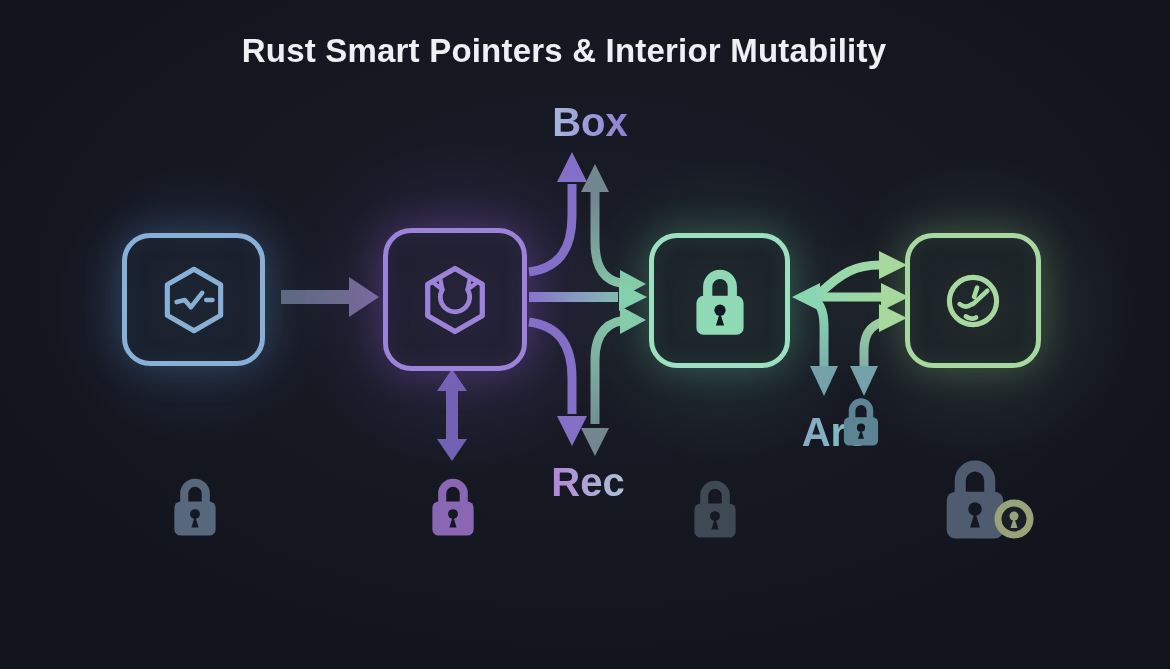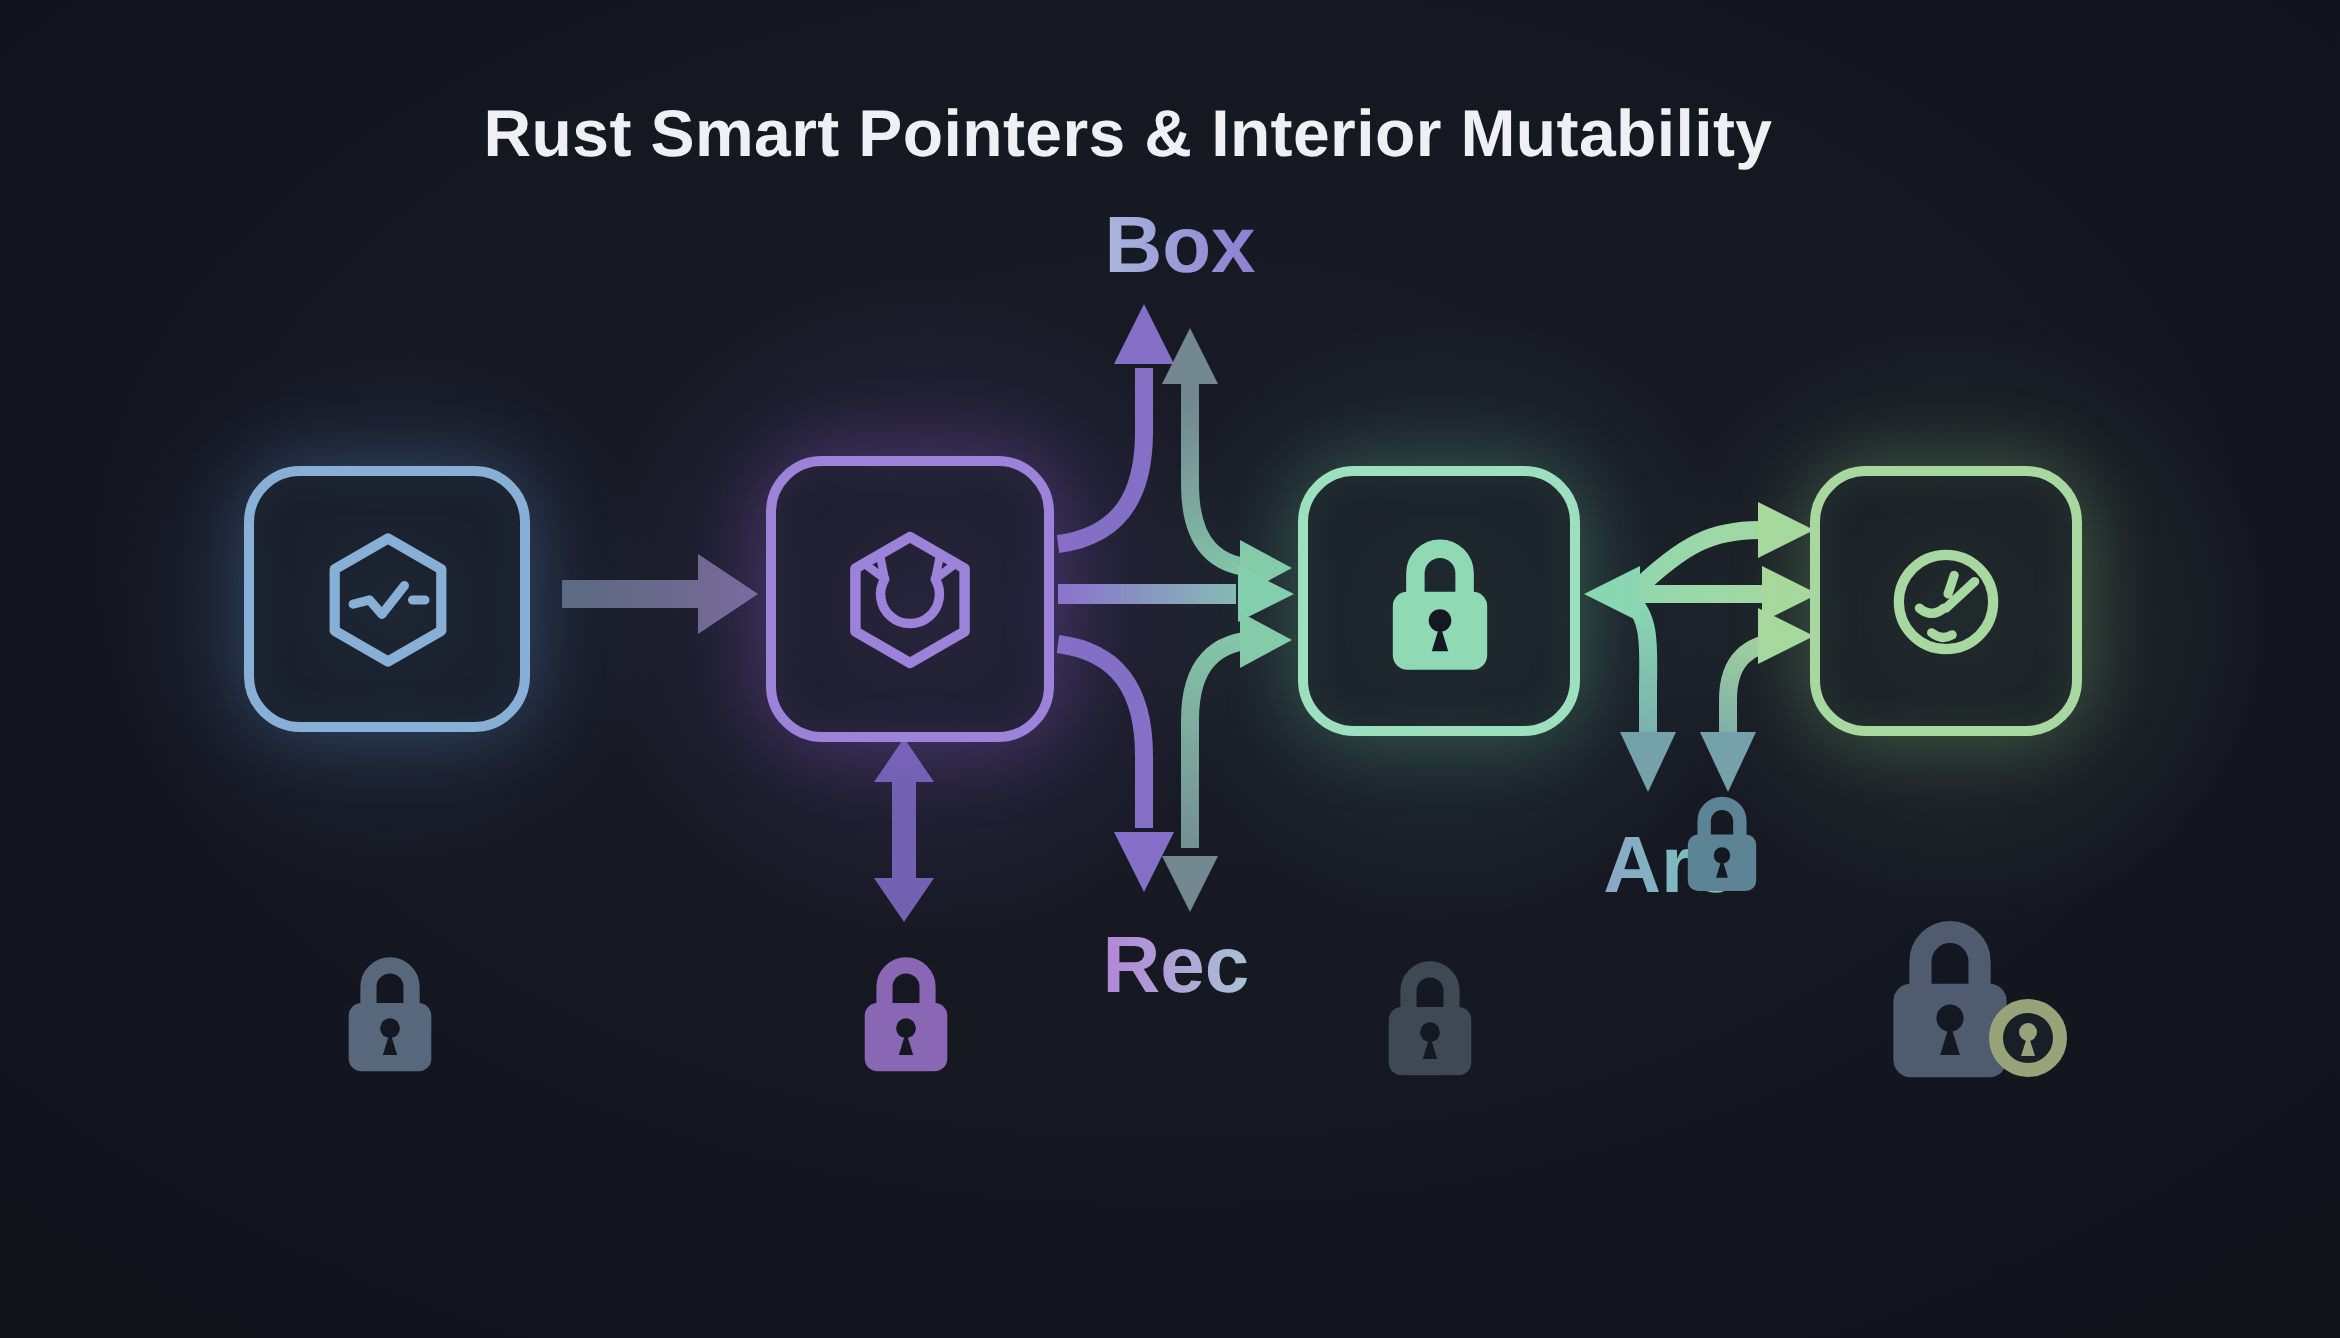--- a/index.html
+++ b/index.html
@@ -8,21 +8,21 @@
     font-family:"Liberation Sans",sans-serif;
     background:radial-gradient(1200px 720px at 50% 42%, #191c27 0%, #13151e 55%, #0e1016 100%);
   }
   .glow{position:absolute;border-radius:50%;pointer-events:none;}
   .glow-blue  {left:48px;  top:160px; width:290px;height:290px;background:radial-gradient(circle, rgba(100,150,215,.17) 0%, rgba(100,150,215,0) 68%);}
   .glow-purple{left:290px; top:130px; width:340px;height:350px;background:radial-gradient(circle, rgba(152,104,226,.20) 0%, rgba(152,104,226,0) 68%);}
   .glow-green1{left:565px; top:150px; width:320px;height:320px;background:radial-gradient(circle, rgba(120,218,172,.14) 0%, rgba(120,218,172,0) 68%);}
   .glow-green2{left:820px; top:150px; width:320px;height:320px;background:radial-gradient(circle, rgba(150,220,145,.15) 0%, rgba(150,220,145,0) 68%);}
 
   .title{
-    position:absolute;left:564px;top:48px;transform:translateX(-50%);
+    position:absolute;left:564px;top:32px;transform:translateX(-50%);
     white-space:nowrap;color:#eef0f4;font-size:33px;font-weight:700;letter-spacing:.2px;
   }
 
   .node{
     position:absolute;border:5px solid;border-radius:28px;
     display:flex;align-items:center;justify-content:center;
     background:rgba(22,27,36,.40);
   }
   .node-1{left:122px;top:233px;width:133px;height:123px;border-color:#88b0d6;box-shadow:0 0 38px rgba(100,150,215,.30), inset 0 0 24px rgba(100,150,215,.10);}
   .node-2{left:383px;top:228px;width:134px;height:133px;border-color:#9c82d8;box-shadow:0 0 42px rgba(152,104,226,.32), inset 0 0 24px rgba(152,104,226,.12);}

